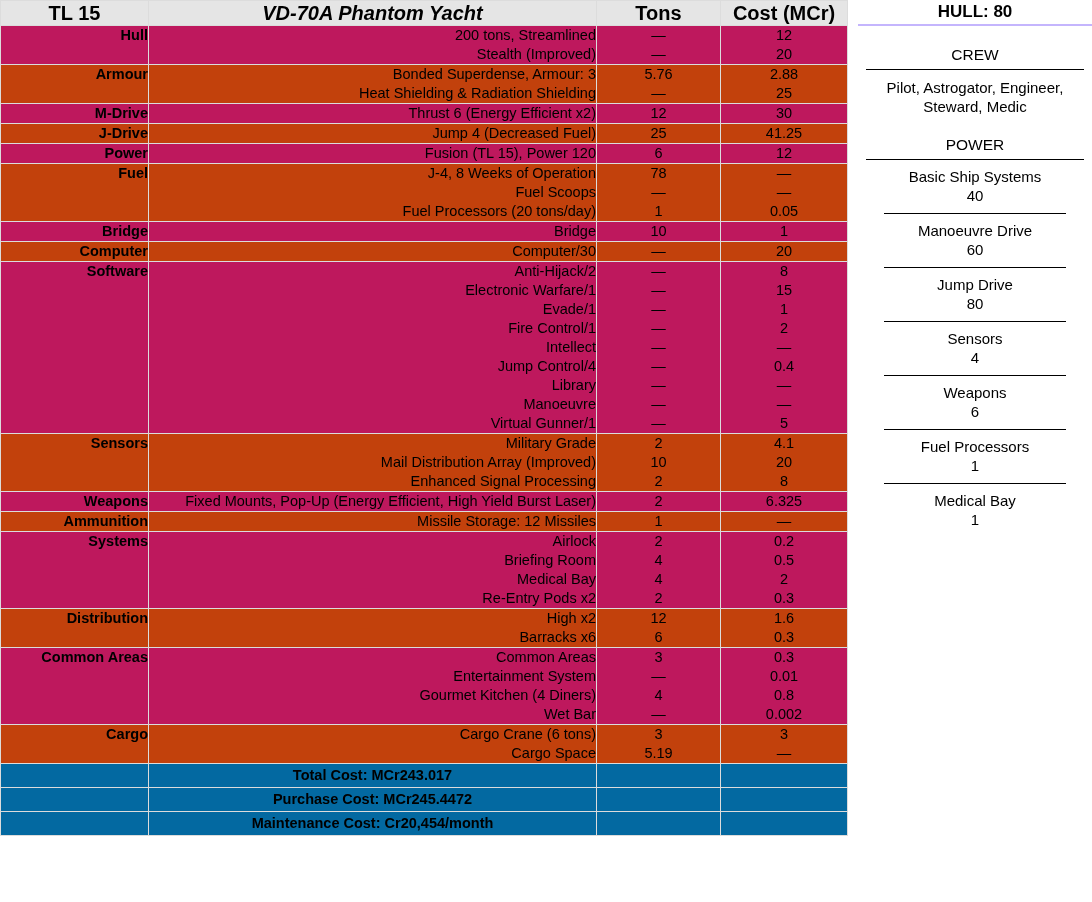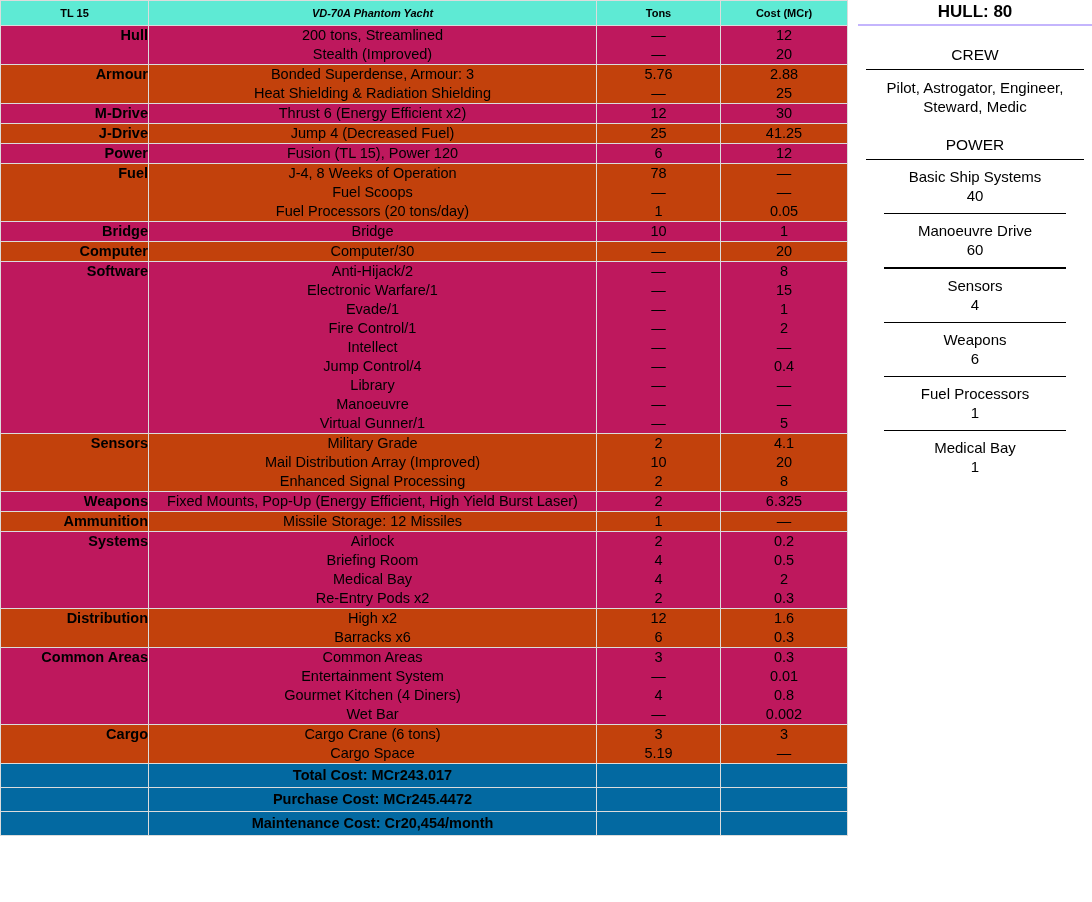--- a/index.html
+++ b/index.html
@@ -37,44 +37,44 @@
   table.ship col.c-cost  { width: 127px; }
 
   table.ship th,
   table.ship td {
     border: 1px solid #dcdcdc;
     padding: 0;
     vertical-align: top;
   }
 
   thead th {
-    background: #5eead4;
+    background: #e5e5e5;
     font-weight: bold;
     text-align: center;
     height: 24px;
     line-height: 24px;
-    font-size: 11px;
+    font-size: 20px;
     border-color: #c0c0c0;
   }
   thead th.title-cell {
     font-style: italic;
   }
 
   tbody tr.odd  td { background: #be185d; }
   tbody tr.even td { background: #c2410c; }
 
   td.label {
     text-align: right;
     font-weight: bold;
     padding: 4px 6px 5px 4px;
     white-space: nowrap;
     overflow: hidden;
   }
   td.desc {
-    text-align: center;
+    text-align: right;
     padding: 4px 4px 5px 5px;
     overflow: hidden;
     white-space: nowrap;
   }
   td.num {
     text-align: center;
     padding: 4px 4px 5px 4px;
     overflow: hidden;
     white-space: nowrap;
   }
@@ -486,20 +486,24 @@
         <div class="power-item">
           <span class="p-name">Basic Ship Systems</span>
           <span class="p-val">40</span>
         </div>
         <hr class="panel-rule inset">
         <div class="power-item">
           <span class="p-name">Manoeuvre Drive</span>
           <span class="p-val">60</span>
         </div>
         <hr class="panel-rule inset">
+        <div class="power-item">
+          <span class="p-name">Jump Drive</span>
+          <span class="p-val">80</span>
+        </div>
         <hr class="panel-rule inset">
         <div class="power-item">
           <span class="p-name">Sensors</span>
           <span class="p-val">4</span>
         </div>
         <hr class="panel-rule inset">
         <div class="power-item">
           <span class="p-name">Weapons</span>
           <span class="p-val">6</span>
         </div>

